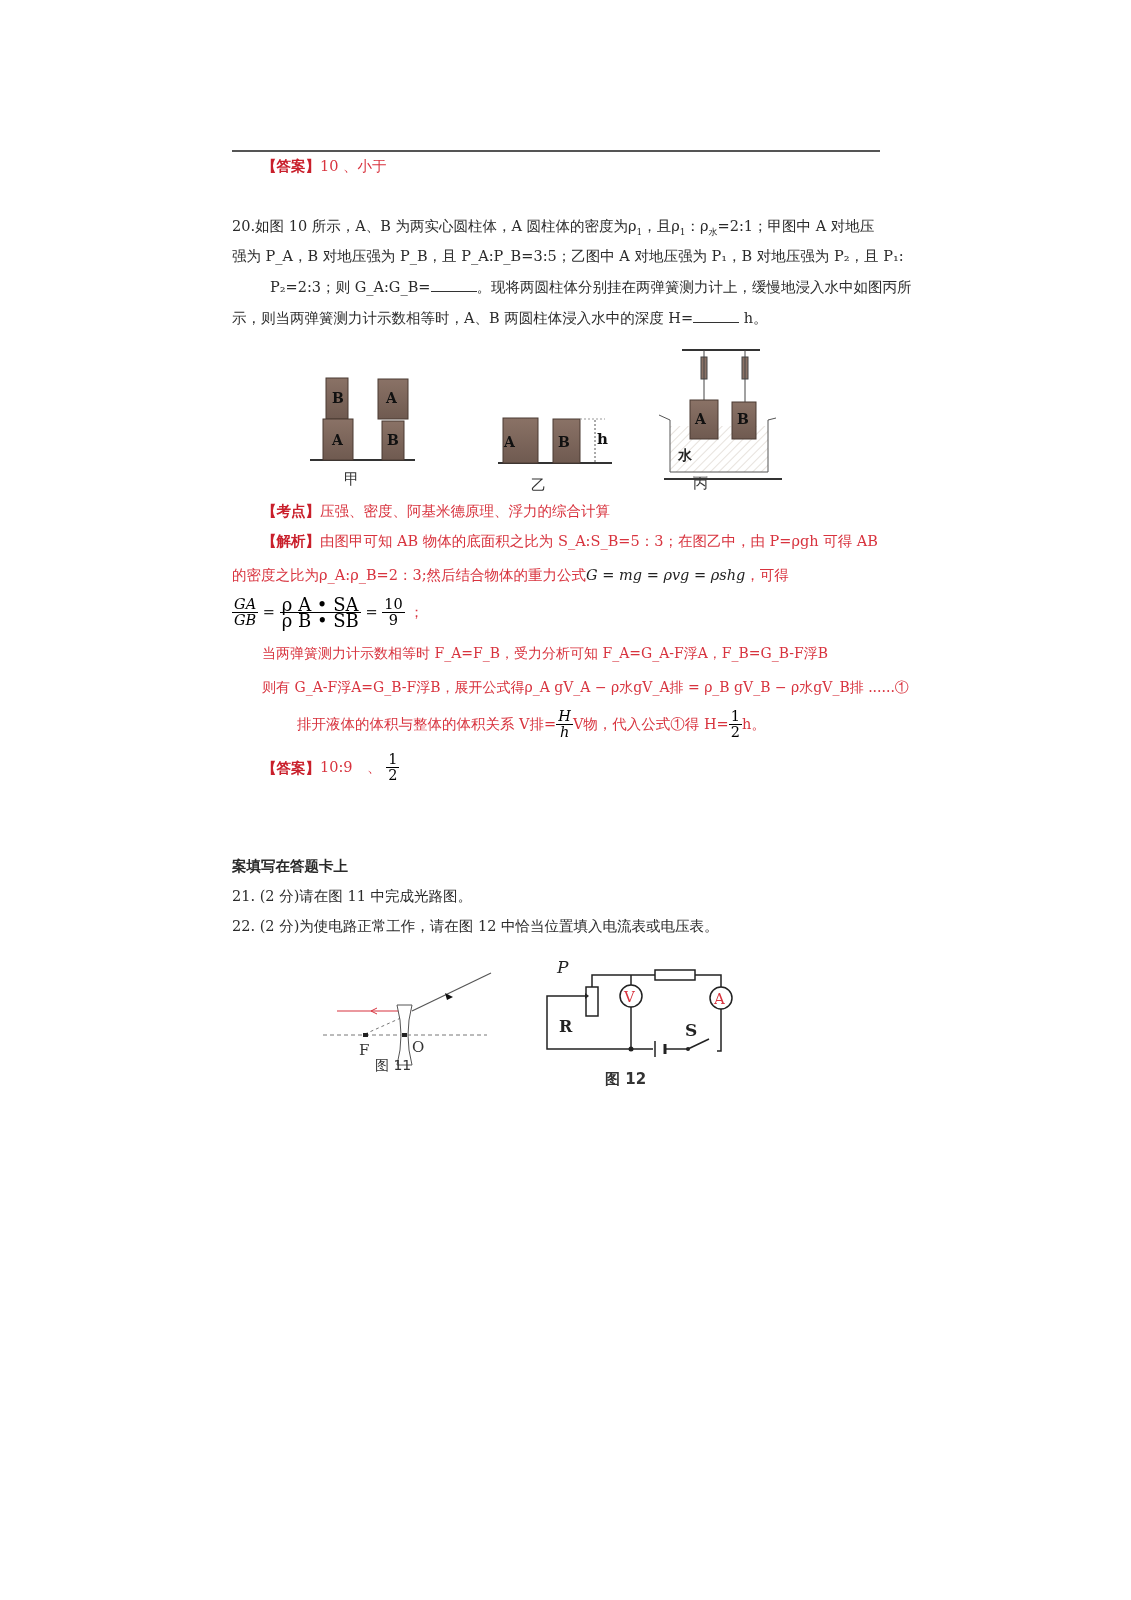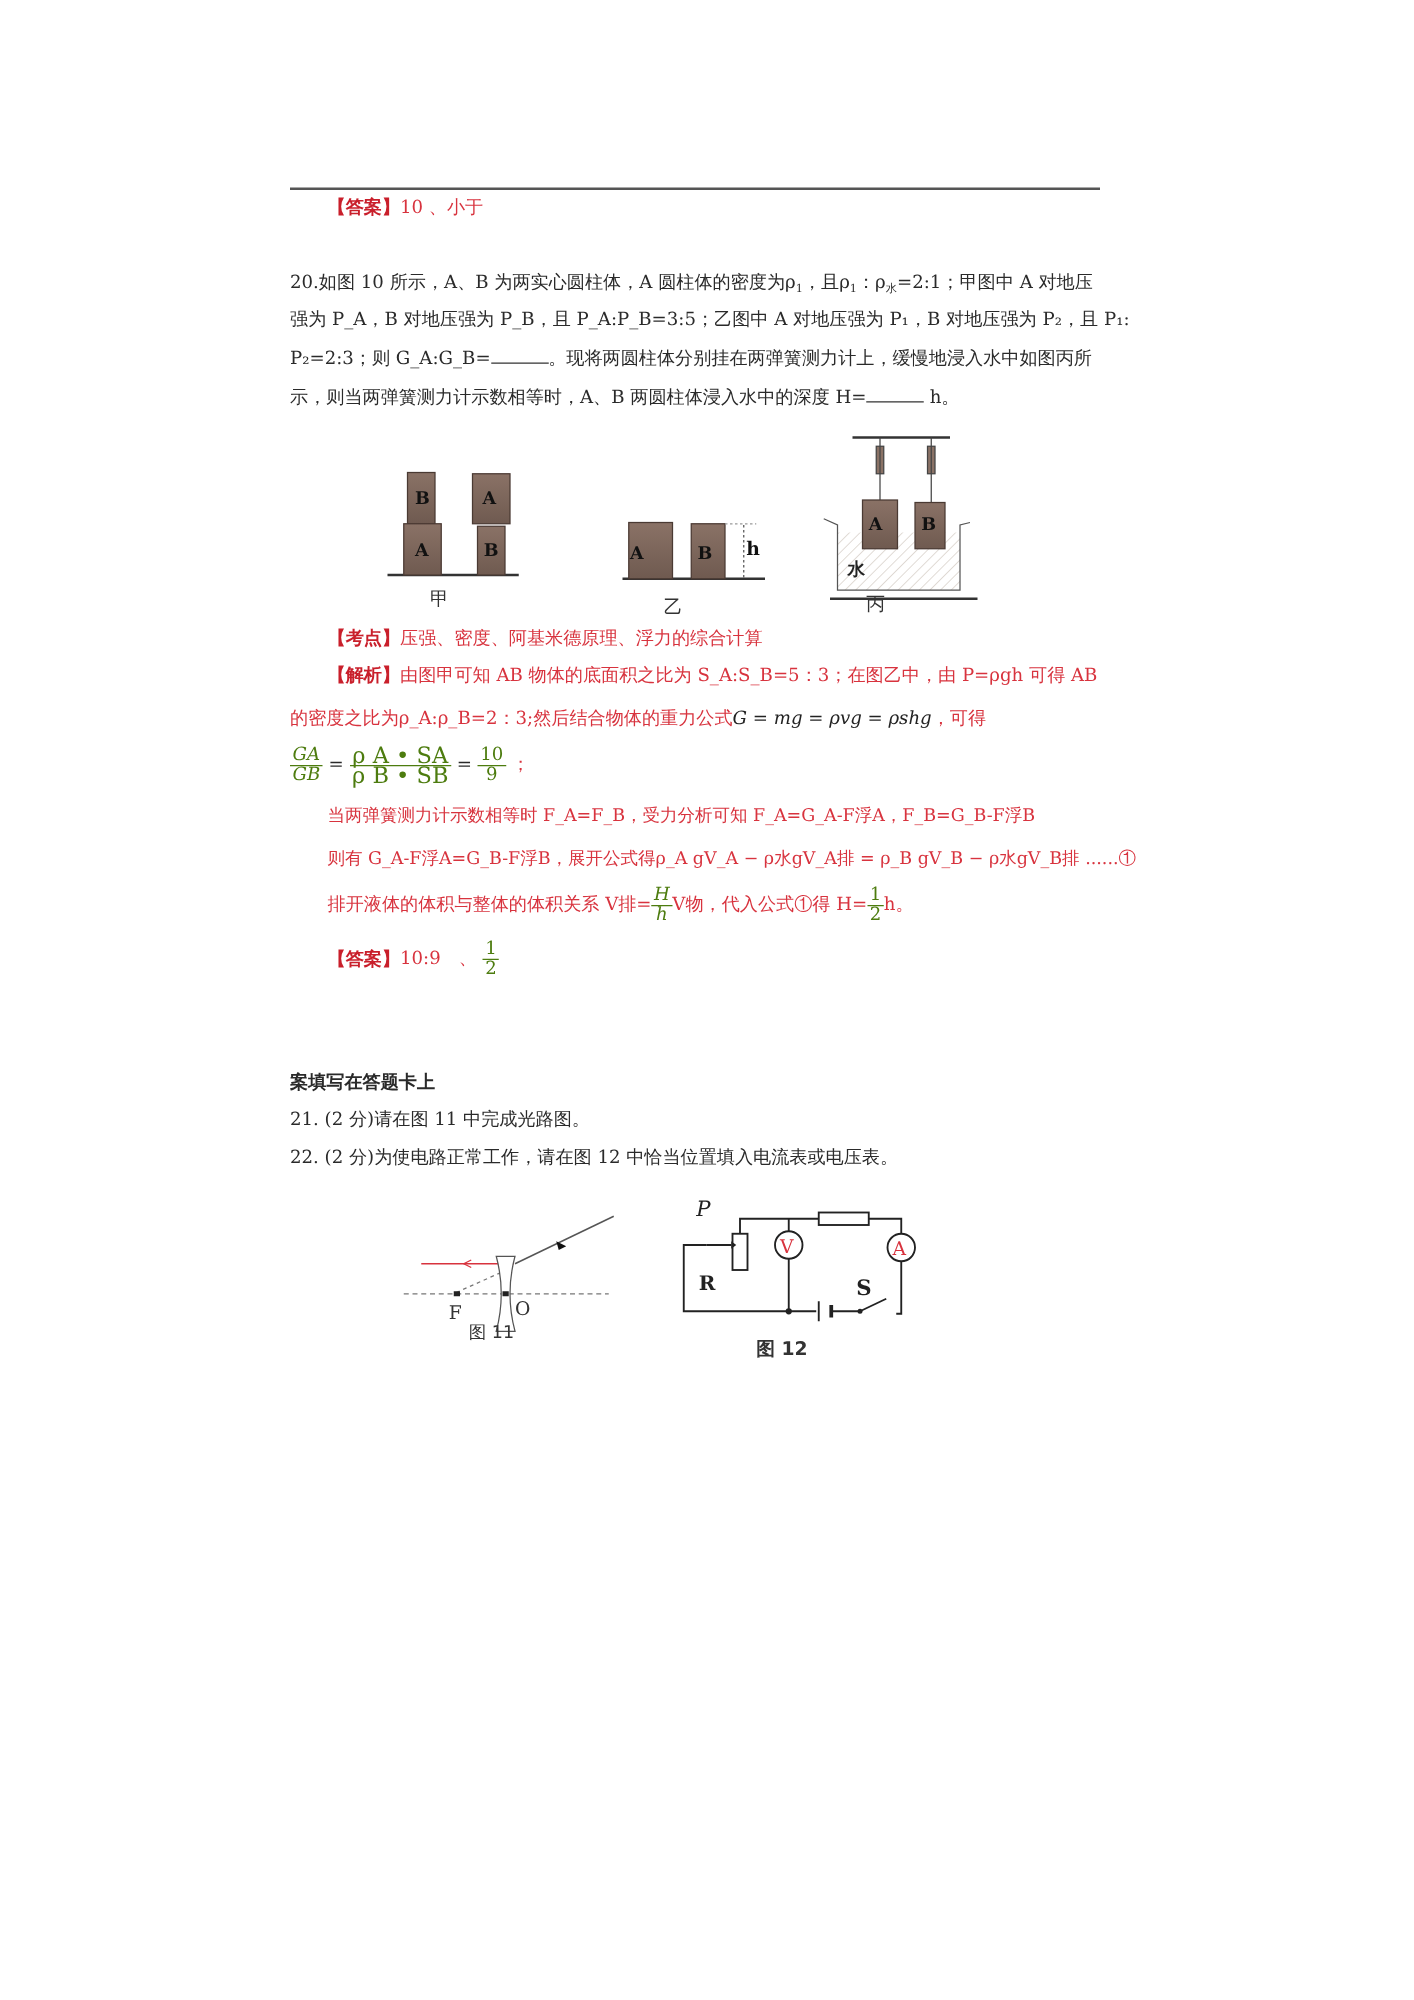--- a/index.html
+++ b/index.html
@@ -9,41 +9,41 @@
   .rule { position:absolute; left:232px; top:150px; width:648px; height:2px; background:#555; }
   .line { position:absolute; left:232px; white-space:nowrap; font-size:14.5px; line-height:20px; }
   .red { color:#d8333e; }
   .redb { color:#c91f2b; font-weight:bold; }
   .bold { font-weight:bold; }
   sub, sup { font-size:9px; }
   .blank { display:inline-block; width:46px; border-bottom:1px solid #333; height:12px; vertical-align:baseline; }
   .frac { display:inline-block; vertical-align:middle; text-align:center; font-style:italic; line-height:15px; }
   .frac .num { display:block; border-bottom:1px solid currentColor; padding:0 2px; }
   .frac .den { display:block; padding:0 2px; }
-  .frac.blk { color:#4d7c0f; }
+  .frac.blk { color:#000000; }
   .ital { font-style:italic; }
   .cap { position:absolute; font-family:"DejaVu Sans",sans-serif; font-size:15px; color:#333; }
   svg text { font-family:"DejaVu Serif",serif; }
 </style>
 </head>
 <body>
 
 <div class="page">
 
   <div class="rule"></div>
 
   <div class="line red" style="left:262px; top:156px;">
     <span class="redb">【答案】</span><span>10 、小于</span>
   </div>
 
   <div class="line" style="top:216px;">
     <span>20.如图 10 所示，A、B 为两实心圆柱体，A 圆柱体的密度为ρ</span><sub>1</sub><span>，且ρ</span><sub>1</sub><span>：ρ</span><sub>水</sub><span>=2:1；甲图中 A 对地压</span>
   </div>
   <div class="line" style="top:246px;">强为 P_A，B 对地压强为 P_B，且 P_A:P_B=3:5；乙图中 A 对地压强为 P₁，B 对地压强为 P₂，且 P₁:</div>
-  <div class="line" style="top:277px;">
+  <div class="line" style="top:277px;margin-left:38px;">
     <span>P₂=2:3；则 G_A:G_B=</span><span class="blank"></span><span>。现将两圆柱体分别挂在两弹簧测力计上，缓慢地浸入水中如图丙所</span>
   </div>
   <div class="line" style="top:308px;">
     <span>示，则当两弹簧测力计示数相等时，A、B 两圆柱体浸入水中的深度 H=</span><span class="blank"></span><span> h。</span>
   </div>
 
   <svg style="position:absolute; left:290px; top:340px;" width="500" height="160">
     <defs>
       <linearGradient id="wood" x1="0" x2="0" y1="0" y2="1">
         <stop offset="0" stop-color="#8a7266"></stop>
@@ -110,21 +110,21 @@
     <span class="frac blk"><span class="num">GA</span><span class="den">GB</span></span>
     <span style="vertical-align:middle;">=</span>
     <span class="frac blk" style="font-style:normal; font-size:18px;"><span class="num">ρ A • SA</span><span class="den">ρ B • SB</span></span>
     <span style="vertical-align:middle;">=</span>
     <span class="frac blk" style="font-style:normal;"><span class="num">10</span><span class="den">9</span></span>
     <span class="red" style="vertical-align:middle;">；</span>
   </div>
   <div class="line red" style="left:262px; top:643px; font-size:14px;">当两弹簧测力计示数相等时 F_A=F_B，受力分析可知 F_A=G_A-F浮A，F_B=G_B-F浮B</div>
   <div class="line red" style="left:262px; top:677px; font-size:14px;">则有 G_A-F浮A=G_B-F浮B，展开公式得ρ_A gV_A − ρ水gV_A排 = ρ_B gV_B − ρ水gV_B排 ......①</div>
   <div class="line red" style="left:262px; top:709px; line-height:15px;">
-    <span style="vertical-align:middle;">排开液体的体积与整体的体积关系 V排=</span><span class="frac blk"><span class="num">H</span><span class="den">h</span></span><span style="vertical-align:middle;">V物，代入公式①得 H=</span><span class="frac blk" style="font-style:normal;"><span class="num">1</span><span class="den">2</span></span><span style="vertical-align:middle;">h。</span>
+    <span style="vertical-align:middle;margin-left:35px;">排开液体的体积与整体的体积关系 V排=</span><span class="frac blk"><span class="num">H</span><span class="den">h</span></span><span style="vertical-align:middle;">V物，代入公式①得 H=</span><span class="frac blk" style="font-style:normal;"><span class="num">1</span><span class="den">2</span></span><span style="vertical-align:middle;">h。</span>
   </div>
   <div class="line red" style="left:262px; top:752px; line-height:15px;">
     <span class="redb" style="vertical-align:middle;">【答案】</span><span style="vertical-align:middle;">10:9　、</span>
     <span class="frac blk" style="font-style:normal;"><span class="num">1</span><span class="den">2</span></span>
   </div>
 
   <div class="line bold" style="top:856px;">案填写在答题卡上</div>
   <div class="line" style="top:886px;">21. (2 分)请在图 11 中完成光路图。</div>
   <div class="line" style="top:916px;">22. (2 分)为使电路正常工作，请在图 12 中恰当位置填入电流表或电压表。</div>
 

